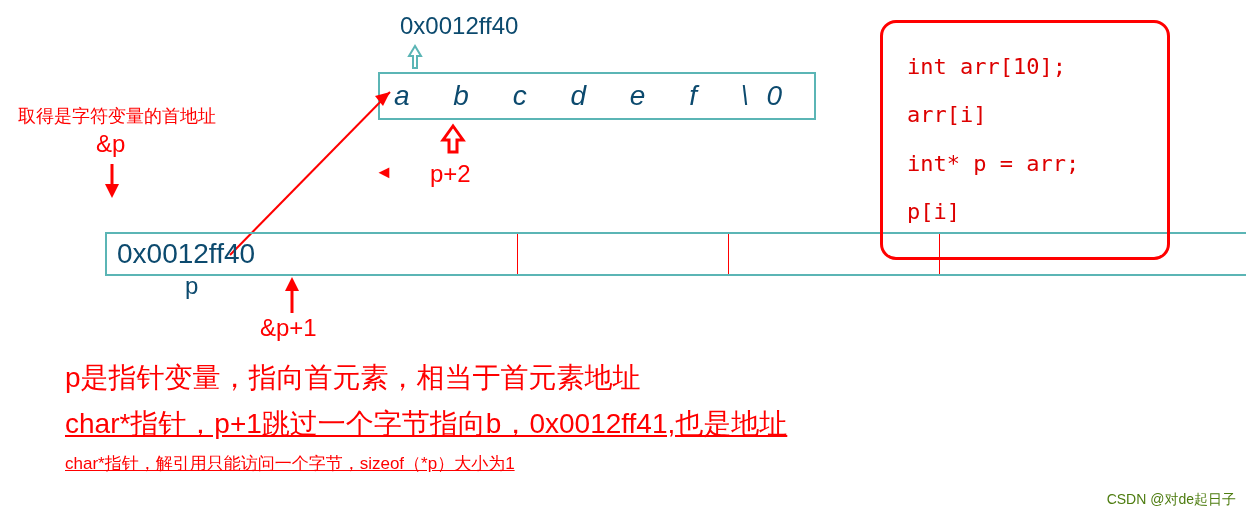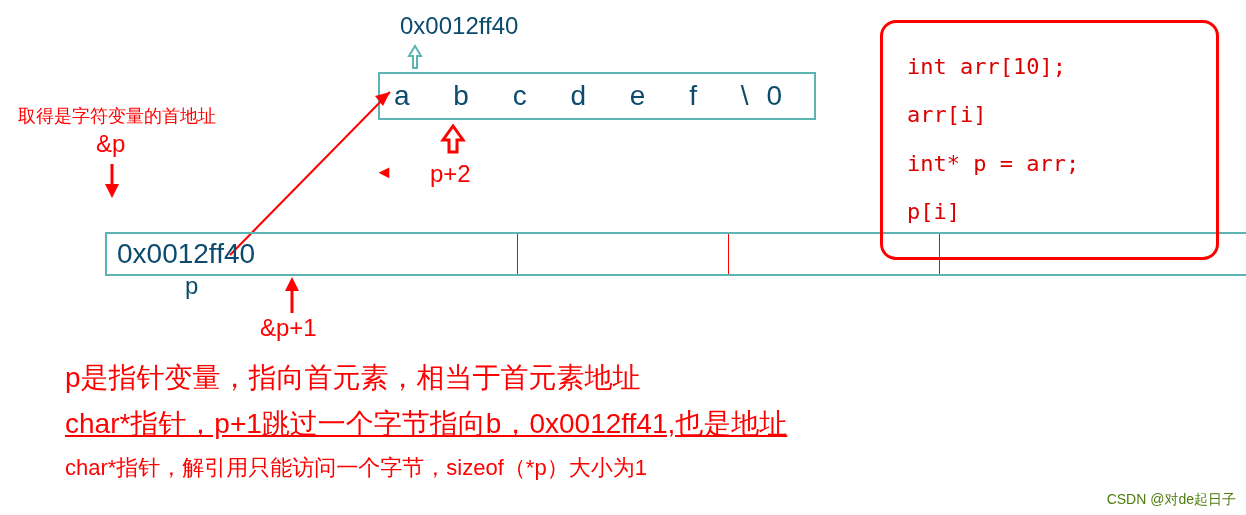--- a/index.html
+++ b/index.html
@@ -55,21 +55,21 @@
   </style>
 </head>
 <body>
 
 <div class="abs teal annot-lg" style="left:400px; top:12px;">0x0012ff40</div>
 
 <svg class="abs" style="left:405px; top:42px;" width="20" height="28">
   <path d="M10 4 L4 14 L8 14 L8 26 L12 26 L12 14 L16 14 Z" fill="none" stroke="#5bb5b5" stroke-width="2"></path>
 </svg>
 
-<div class="abs array-box teal" style="left:378px; top:72px;">a   b   c   d   e   f   \0</div>
+<div class="abs array-box teal" style="left:378px; top:72px;font-style:italic;">a   b   c   d   e   f   \0</div>
 
 <svg class="abs" style="left:225px; top:80px;" width="180" height="180">
   <line x1="5" y1="175" x2="165" y2="12" stroke="#f00" stroke-width="2"></line>
   <polygon points="165,12 150,16 158,26" fill="#f00"></polygon>
 </svg>
 
 <svg class="abs" style="left:438px; top:122px;" width="30" height="34">
   <path d="M15 4 L5 18 L11 18 L11 30 L19 30 L19 18 L25 18 Z" fill="none" stroke="#f00" stroke-width="3"></path>
 </svg>
 <div class="abs red annot-lg" style="left:430px; top:160px;">p+2</div>
@@ -93,22 +93,22 @@
 <div class="abs teal annot-lg" style="left:185px; top:272px;">p</div>
 
 <svg class="abs" style="left:280px; top:275px;" width="24" height="40">
   <polygon points="12,2 5,16 19,16" fill="#f00"></polygon>
   <line x1="12" y1="14" x2="12" y2="38" stroke="#f00" stroke-width="3"></line>
 </svg>
 <div class="abs red annot-lg" style="left:260px; top:314px;">&amp;p+1</div>
 
 <div class="abs red para" style="left:65px; top:356px;">p是指针变量，指向首元素，相当于首元素地址</div>
 <div class="abs red para" style="left:65px; top:402px;text-decoration:underline;">char*指针，p+1跳过一个字节指向b，0x0012ff41,也是地址</div>
-<div class="abs red para" style="left:65px; top:450px; font-size:22px;">char*指针，解引用只能访问一个字节，sizeof（*p）大小为1</div>
+<div class="abs red para" style="left:65px; top:450px; font-size:17px;text-decoration:underline;">char*指针，解引用只能访问一个字节，sizeof（*p）大小为1</div>
 
-<div class="abs code-box" style="left:880px; top:20px; width:339px;">
+<div class="abs code-box" style="left:880px; top:20px; width:290px;">
   <div>int arr[10];</div>
   <div>arr[i]</div>
   <div>int* p = arr;</div>
   <div>p[i]</div>
 </div>
 
 <div class="watermark">CSDN @对de起日子</div>
 
 </body></html>

